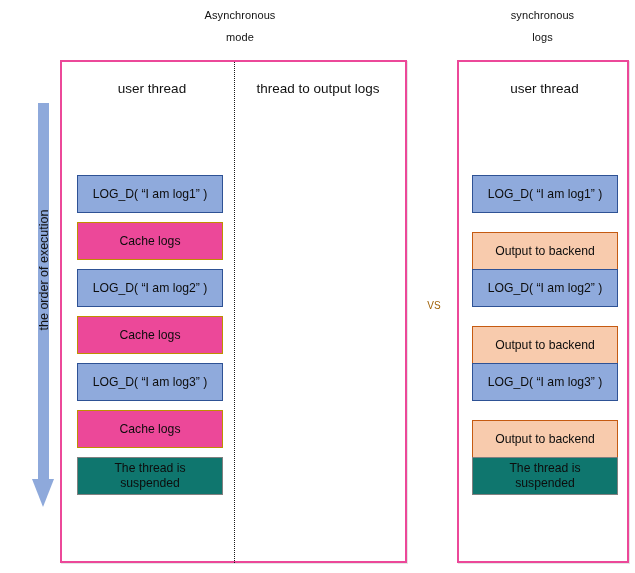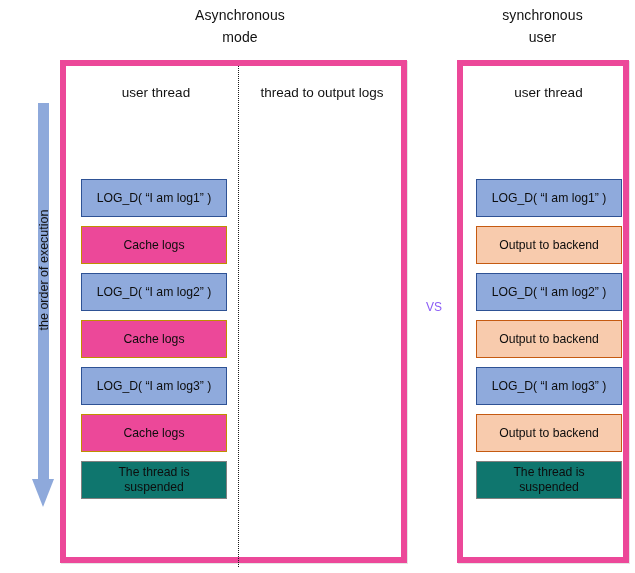--- a/index.html
+++ b/index.html
@@ -18,21 +18,21 @@
   .stage {
     position: absolute;
     left: 0; top: 0;
     width: 635px; height: 573px;
   }
 
   
   .mode-title {
     position: absolute;
     text-align: center;
-    font-size: 14px;
+    font-size: 11px;
     line-height: 22px;
     color: #111111;
     letter-spacing: 0.1px;
     white-space: pre-line;
   }
   #title-async { left: 150px; top: 4px; width: 180px; }
   #title-sync  { left: 455px; top: 4px; width: 175px; }
 
   
   .arrow-wrap {
@@ -69,21 +69,21 @@
     text-align: center;
     transform: rotate(-90deg);
     transform-origin: center center;
     white-space: nowrap;
   }
 
   
   .panel {
     position: absolute;
     background: #ffffff;
-    border: 6px solid #ec4899;
+    border: 2px solid #ec4899;
     box-shadow: 1px 1px 0 0 rgba(0,0,0,0.10);
     box-sizing: border-box;
   }
   #panel-async { left: 60px; top: 60px; width: 347px; height: 503px; }
   #panel-sync  { left: 457px; top: 60px; width: 172px; height: 503px; }
 
   .divider {
     position: absolute;
     left: 172px;
     top: 0px;
@@ -114,49 +114,49 @@
     text-align: center;
     font-size: 12.2px;
     line-height: 15px;
     color: #0d0d0d;
     border-width: 1px;
     border-style: solid;
     white-space: pre-line;
   }
   .step.blue   { background: #8FAADC; border-color: #2E5295; }
   .step.yellow { background: #ec4899; border-color: #BF8F00; }
-  .step.orange { background: #F8CBAD; border-color: #C55A11; }
+  .step.orange { background: #F8CBAD; border-color: #C55A11; margin-top: 10px; }
   .step.green  { background: #C5E0B4; border-color: #6FAC46; }
   .step.gray   { background: #0f766e; border-color: #808080; }
 
   
   .col-a-left  { left: 15px;  width: 146px; }
   .col-b-left  { left: 188px; width: 146px; }
   .col-s-left  { left: 13px;  width: 146px; }
 
   
   #vs-label {
     position: absolute;
     left: 412px;
     top: 300px;
     width: 44px;
     text-align: center;
-    font-size: 12px;
-    color: #8b5cf6;
+    font-size: 10px;
+    color: #a16207;
   }
 </style>
 </head>
 <body>
 
 <div class="stage">
 
   <div class="mode-title" id="title-async">Asynchronous
 mode</div>
   <div class="mode-title" id="title-sync">synchronous
-user</div>
+logs</div>
 
   <div class="arrow-wrap">
     <div class="arrow-shaft"></div>
     <div class="arrow-head"></div>
     <div class="arrow-label">the order of execution</div>
   </div>
 
   <div class="panel" id="panel-async">
     <div class="divider"></div>
 

